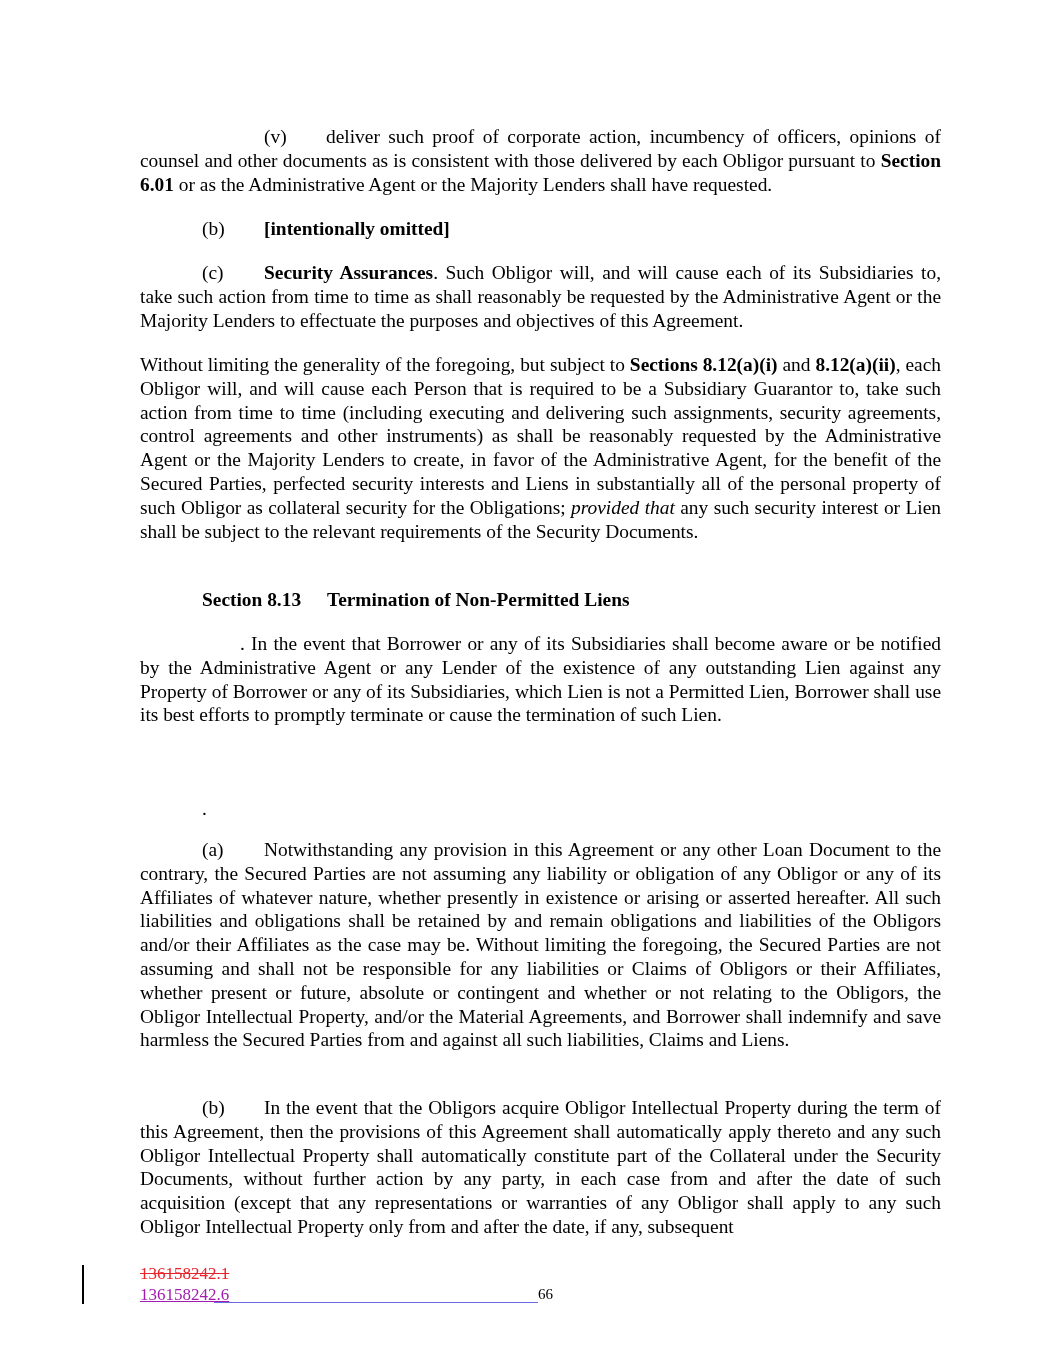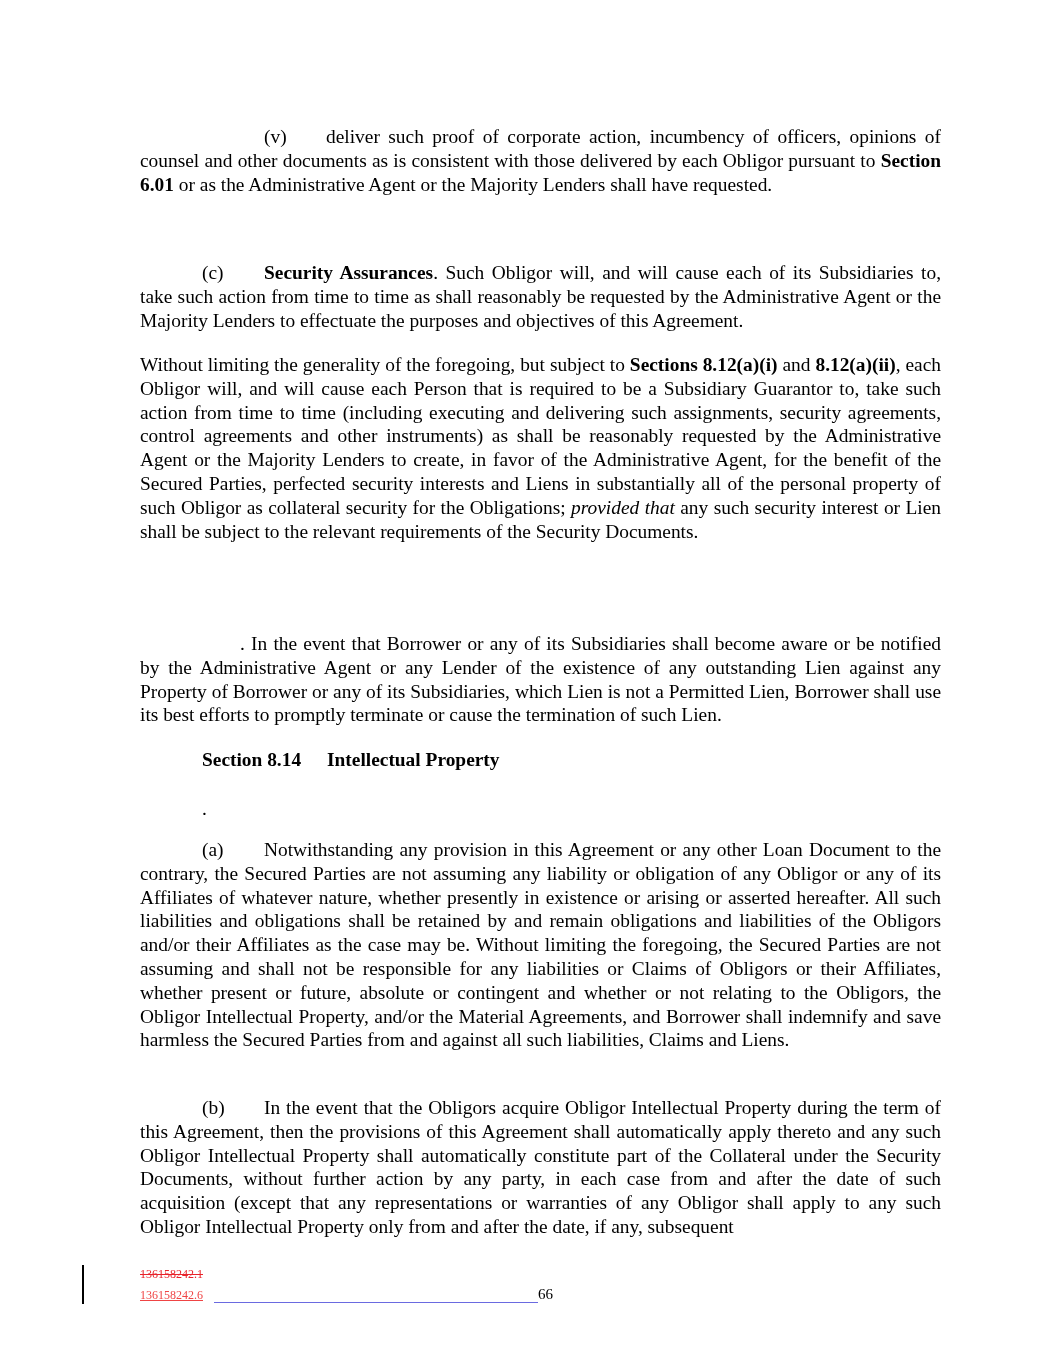--- a/index.html
+++ b/index.html
@@ -9,44 +9,45 @@
     font-family: "Liberation Serif", "DejaVu Serif", serif;
     font-size: 19.4px; color: #000; line-height: 23.8px;
   }
   .p { position: absolute; left: 124px; width: 801px; margin: 0; text-align: justify; }
   .ind { display: inline-block; }
   .num { display: inline-block; width: 62px; }
   b { font-weight: bold; }
   i { font-style: italic; font-family: Liberation Serif, serif; }
   .heading { position: absolute; left: 186px; font-weight: bold; margin: 0; }
   .heading .secnum { display: inline-block; width: 125px; }
-  .footer { position: absolute; left: 124px; font-size: 12px; line-height: 14px; }
+  .footer { position: absolute; left: 124px; font-size: 17px; line-height: 14px; }
   .ref-old { color: #e8232a; text-decoration: line-through; }
-  .ref-new { color: #ef4444; text-decoration: underline; }
+  .ref-new { color: #a21caf; text-decoration: underline; }
   .footer-rule { position: absolute; left: 198px; top: 1302px; width: 324px; height: 1px; background: #6a6ae0; }
   .pagenum { position: absolute; left: 522px; top: 1283px; font-size: 15px; }
   .changebar { position: absolute; left: 66px; top: 1265px; width: 2px; height: 39px; background: #000; }
   .dot { position: absolute; left: 186px; top: 797px; }
 </style>
 </head>
 <body>
 
 <div class="page">
 
   <p class="p" style="top:125px;"><span class="ind" style="width:124px;"></span><span class="num">(v)</span><span>deliver such proof of corporate action, incumbency of officers, opinions of counsel and other documents as is consistent with those delivered by each Obligor pursuant to </span><b>Section 6.01</b><span> or as the Administrative Agent or the Majority Lenders shall have requested.</span></p>
 
+  <p class="p" style="top:217px;"><span class="ind" style="width:62px;"></span><span class="num">(b)</span><b>[intentionally omitted]</b></p>
 
   <p class="p" style="top:261px;"><span class="ind" style="width:62px;"></span><span class="num">(c)</span><b>Security Assurances</b><span>.  Such Obligor will, and will cause each of its Subsidiaries to, take such action from time to time as shall reasonably be requested by the Administrative Agent or the Majority Lenders to effectuate the purposes and objectives of this Agreement.</span></p>
 
   <p class="p" style="top:353px;"><span>Without limiting the generality of the foregoing, but subject to </span><b>Sections 8.12(a)(i)</b><span> and </span><b>8.12(a)(ii)</b><span>, each Obligor will, and will cause each Person that is required to be a Subsidiary Guarantor to, take such action from time to time (including executing and delivering such assignments, security agreements, control agreements and other instruments) as shall be reasonably requested by the Administrative Agent or the Majority Lenders to create, in favor of the Administrative Agent, for the benefit of the Secured Parties, perfected security interests and Liens in substantially all of the personal property of such Obligor as collateral security for the Obligations; </span><i>provided that</i><span> any such security interest or Lien shall be subject to the relevant requirements of the Security Documents.</span></p>
 
+  <p class="heading" style="top:588px;"><span class="secnum">Section 8.13</span><span>Termination of Non-Permitted Liens</span></p>
 
   <p class="p" style="top:632px;"><span class="ind" style="width:100px;"></span><span>.  In the event that Borrower or any of its Subsidiaries shall become aware or be notified by the Administrative Agent or any Lender of the existence of any outstanding Lien against any Property of Borrower or any of its Subsidiaries, which Lien is not a Permitted Lien, Borrower shall use its best efforts to promptly terminate or cause the termination of such Lien.</span></p>
 
-  <p class="heading" style="top:748px;"><span class="secnum">Section 8.14</span><span>Intellectual Property</span></p>
 
   <span class="dot">.</span>
 
   <p class="p" style="top:838px;"><span class="ind" style="width:62px;"></span><span class="num">(a)</span><span>Notwithstanding any provision in this Agreement or any other Loan Document to the contrary, the Secured Parties are not assuming any liability or obligation of any Obligor or any of its Affiliates of whatever nature, whether presently in existence or arising or asserted hereafter.  All such liabilities and obligations shall be retained by and remain obligations and liabilities of the Obligors and/or their Affiliates as the case may be.  Without limiting the foregoing, the Secured Parties are not assuming and shall not be responsible for any liabilities or Claims of Obligors or their Affiliates, whether present or future, absolute or contingent and whether or not relating to the Obligors, the Obligor Intellectual Property, and/or the Material Agreements, and Borrower shall indemnify and save harmless the Secured Parties from and against all such liabilities, Claims and Liens.</span></p>
 
   <p class="p" style="top:1096px;"><span class="ind" style="width:62px;"></span><span class="num">(b)</span><span>In the event that the Obligors acquire Obligor Intellectual Property during the term of this Agreement, then the provisions of this Agreement shall automatically apply thereto and any such Obligor Intellectual Property shall automatically constitute part of the Collateral under the Security Documents, without further action by any party, in each case from and after the date of such acquisition (except that any representations or warranties of any Obligor shall apply to any such Obligor Intellectual Property only from and after the date, if any, subsequent</span></p>
 
   <div class="changebar"></div>
   <div class="footer" style="top:1267px;"><span class="ref-old">136158242.1</span></div>
   <div class="footer" style="top:1288px;"><span class="ref-new">136158242.6</span></div>

